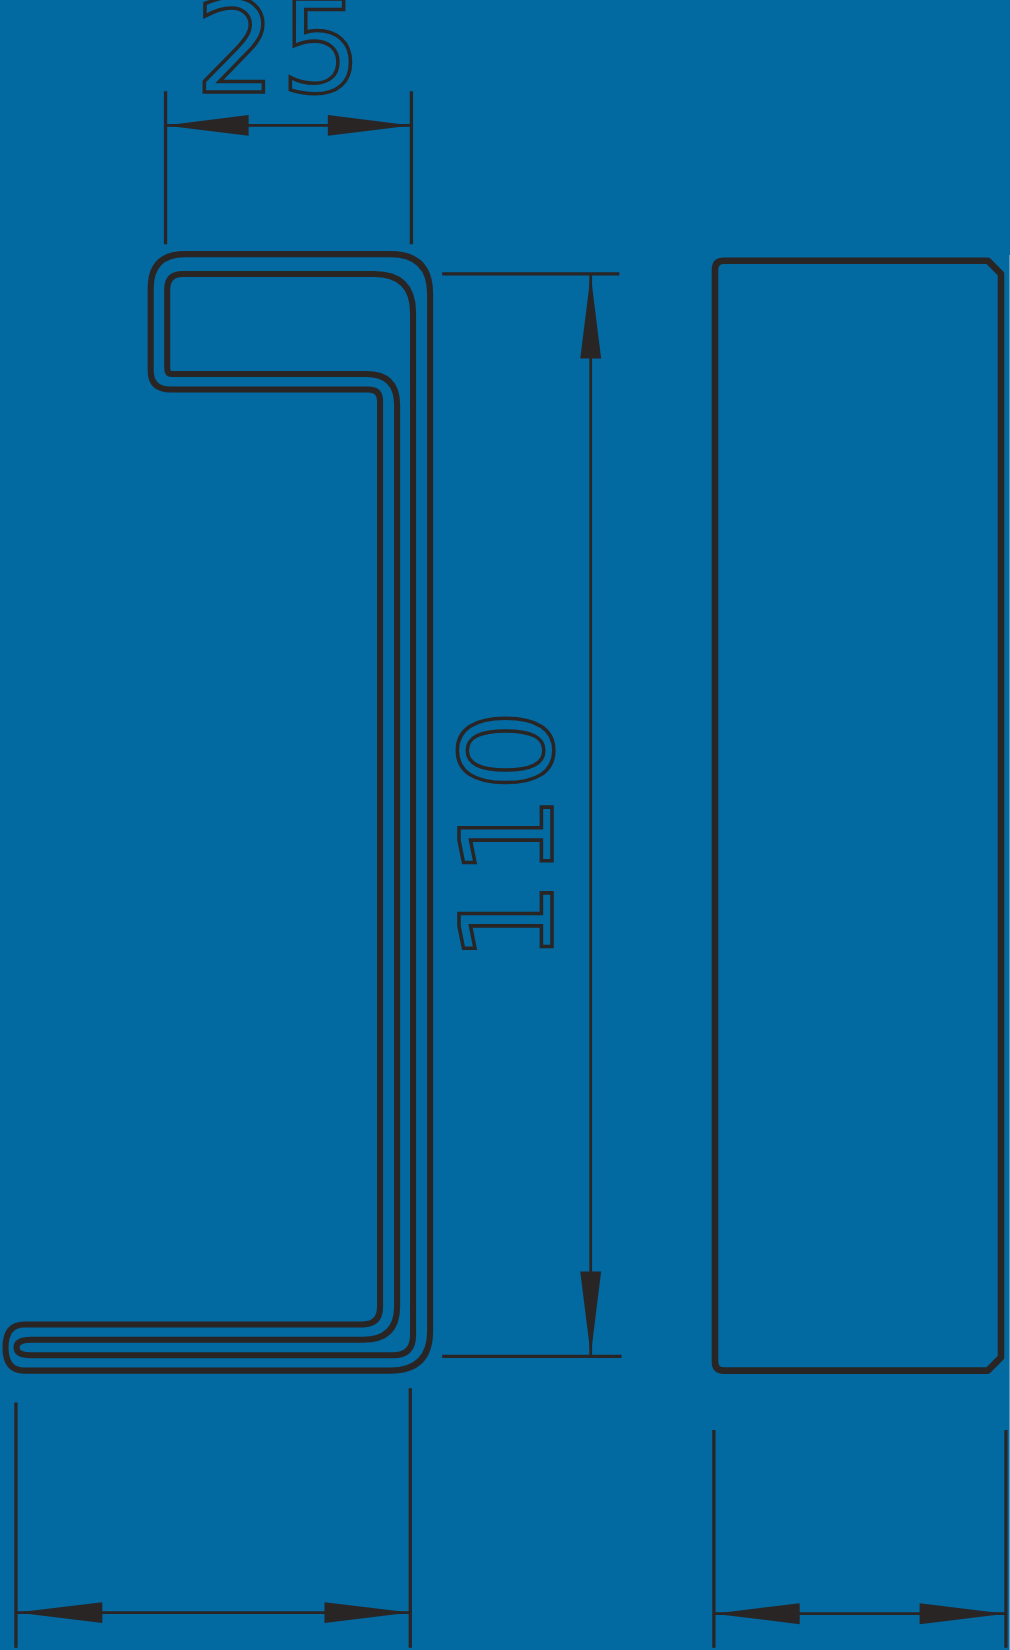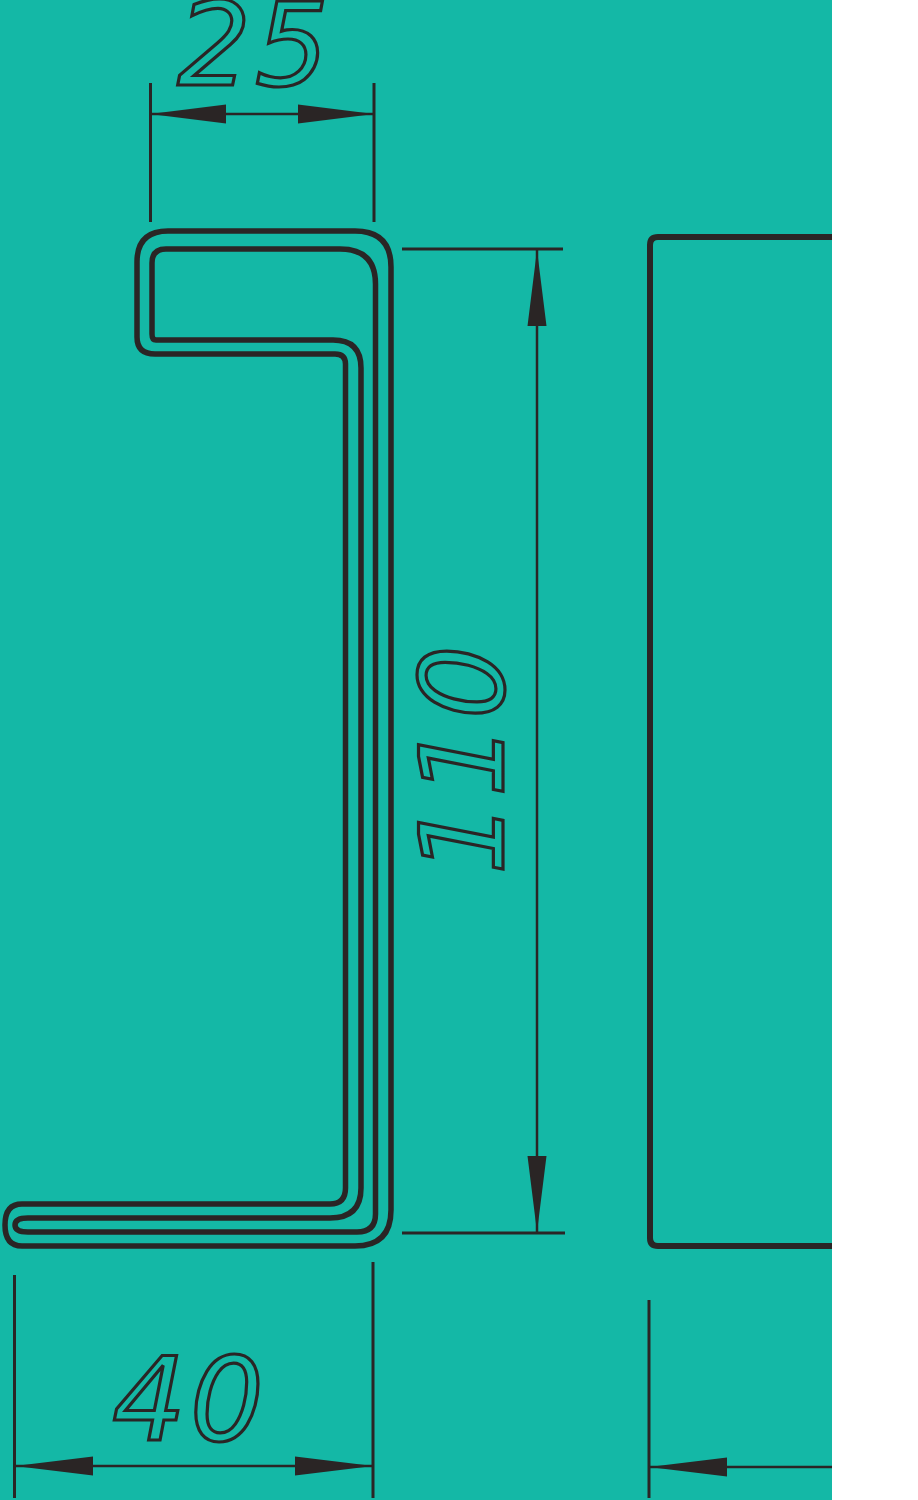--- a/index.html
+++ b/index.html
@@ -1,22 +1,21 @@
 <!DOCTYPE html>
 <html><head>
 <meta charset="utf-8">
 <style>
   html,body{margin:0;padding:0;background:#ffffff;}
   .stage{
     position:relative;
-    width:832px;height:1500px;
-    background:#14b8a6;
+    width:918px;height:1500px;
+    background:#0369a1;
     overflow:hidden;
     font-family:"DejaVu Sans", sans-serif;
-    font-style:italic;
   }
   .stage svg{position:absolute;left:0;top:0;}
   .dim-label{
     position:absolute;
     font-family:"DejaVu Sans", sans-serif;
     font-size:116px;
     line-height:116px;
     text-align:center;
     letter-spacing:4px;
     color:#2a2525;
@@ -123,16 +122,15 @@
       <line x1="649" y1="1467" x2="914" y2="1467" stroke-width="2.5" fill="none"></line>
       <polygon stroke="none" points="649,1467 727,1457.5 727,1476.5"></polygon>
       <polygon stroke="none" points="914,1467 836,1457.5 836,1476.5"></polygon>
     </g>
   </svg>
 
   <div class="dim-label" style="left:145px; top:-13px; width:220px;">25</div>
 
   <div class="dim-label rot" style="left:343px; top:700px; width:240px;">110</div>
 
-  <div class="dim-label" style="left:80px; top:1342px; width:220px;">40</div>
 
 
 </div>
 
 </body></html>

